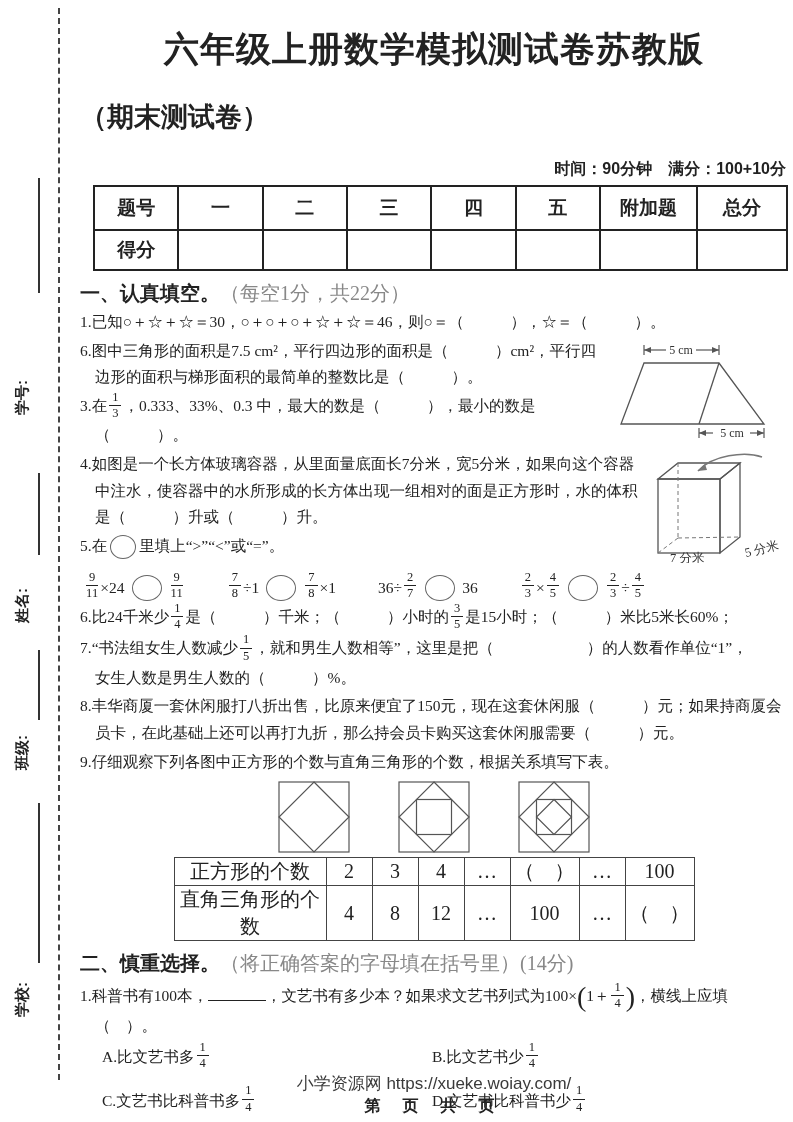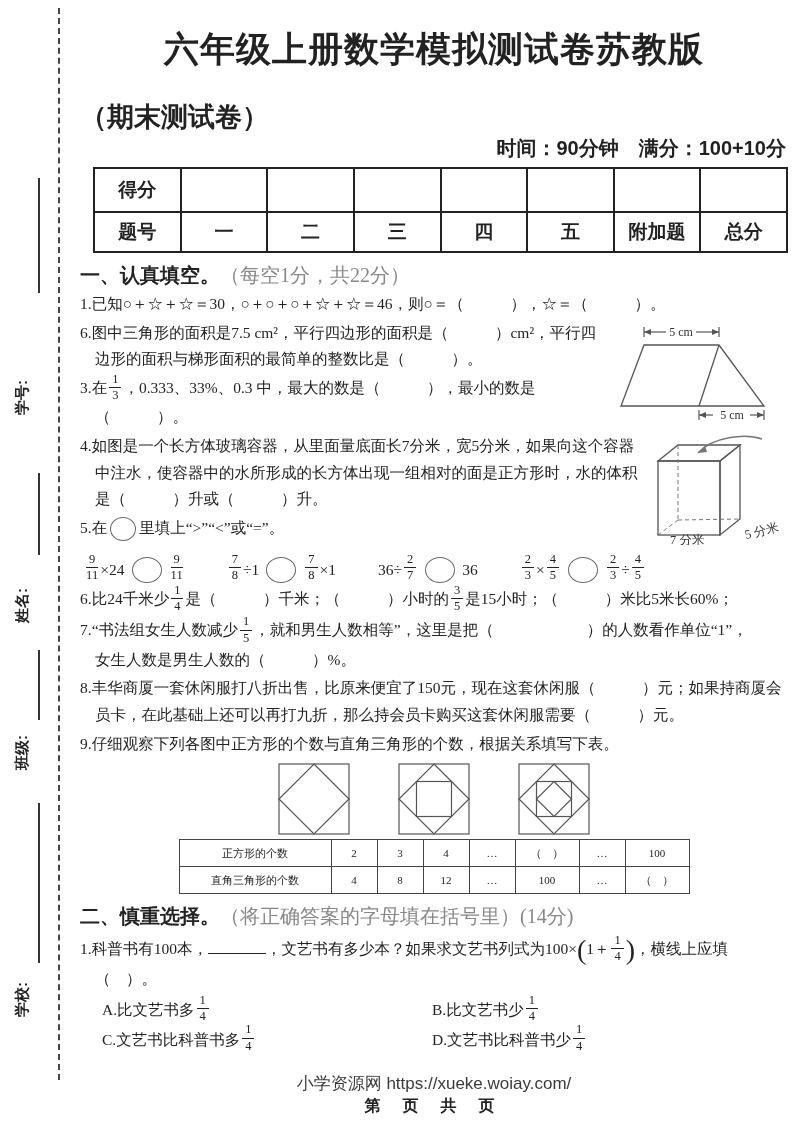--- a/index.html
+++ b/index.html
@@ -10,21 +10,21 @@
   .fold-line { position:absolute; left:58px; top:8px; height:1072px; border-left:2px dashed #444; }
   .side-line { position:absolute; left:38px; width:0; border-left:2px solid #333; }
   .side-label { position:absolute; left:-8px; width:60px; text-align:center;
                 transform:rotate(-90deg); font-size:15px; font-weight:700;
                 font-family:"Liberation Sans","DejaVu Sans",sans-serif; }
 
   
   .main { position:absolute; left:80px; top:20px; width:708px; }
   .doc-title { text-align:center; font-size:35px; font-weight:700; letter-spacing:1px; margin-top:6px; }
   .doc-subtitle { text-align:left; font-size:27px; font-weight:700; margin-top:26px; }
-  .doc-meta { text-align:right; font-size:20px; font-weight:600; padding-right:2px;
+  .doc-meta { text-align:right; font-size:16px; font-weight:600; margin-top:24px; padding-right:2px;
               font-family:"Liberation Sans","DejaVu Sans",sans-serif; }
 
   
   table.score { border-collapse:collapse; table-layout:fixed; width:695px; margin:5px 0 0 13px; }
   table.score td, table.score th { border:2px solid #222; text-align:center; font-size:19px; }
   table.score tr:first-child td { height:44px; font-weight:700; }
   table.score tr:last-child td { height:40px; font-weight:700; }
 
   
   .section-head { margin-top:9px; font-size:20px; }
@@ -46,29 +46,29 @@
          vertical-align:middle; margin:0 7px; }
   .cmp.small { width:26px; height:24px; margin:0 3px; }
 
   .exprs { display:flex; align-items:center; gap:8px; margin:4px 0 2px 4px; font-size:15.5px; }
   .exprs .e { display:flex; align-items:center; flex:0 0 auto; }
   .exprs .gap { width:26px; }
 
   
   .figrow { display:flex; justify-content:center; gap:48px; margin:6px 0 4px; }
   table.count { border-collapse:collapse; table-layout:fixed; margin:4px auto 0; }
-  table.count td { border:1.5px solid #444; text-align:center; font-size:11px; height:27px; padding:0 4px; }
+  table.count td { border:1.5px solid #444; text-align:center; font-size:20px; height:27px; padding:0 4px; }
   table.count td.lab { width:152px; }
   table.count td.v { width:46px; }
   table.count td.vw { width:64px; }
 
   
   .ublank { display:inline-block; width:58px; height:13px; border-bottom:1.5px solid #222; }
   .bigp { font-size:28px; font-weight:400; vertical-align:-5px; line-height:1; }
-  .options { margin:4px 0 0 22px; width:620px; display:grid; grid-template-columns:330px 280px; font-size:15.5px; }
+  .options { margin:4px 0 0 22px; width:620px; display:grid; grid-template-columns:330px 280px; row-gap:14px; font-size:15.5px; }
   .opt { display:flex; align-items:center; }
 
   
   .footer-site { position:absolute; left:80px; width:708px; top:1072px; text-align:center; font-size:17px; color:#3a3a3a;
                  font-family:"Liberation Sans","DejaVu Sans",sans-serif; }
   .footer-page { position:absolute; left:80px; width:708px; top:1096px; text-align:center; font-size:16px; font-weight:700; letter-spacing:9px; }
 
   svg text { font-family:"Liberation Serif","DejaVu Serif",serif; fill:#333; }
 </style>
 </head>
@@ -88,38 +88,38 @@
 
   <div class="main">
 
     <div class="doc-title">六年级上册数学模拟测试卷苏教版</div>
     <div class="doc-subtitle">（期末测试卷）</div>
     <div class="doc-meta">时间：90分钟　满分：100+10分</div>
 
     <table class="score">
       <tbody>
           <tr>
-        <td>得分</td>
-        <td></td>
-        <td></td>
-        <td></td>
-        <td></td>
-        <td></td>
-        <td></td>
-        <td></td>
-      </tr>
-      <tr>
         <td>题号</td>
         <td>一</td>
         <td>二</td>
         <td>三</td>
         <td>四</td>
         <td>五</td>
         <td style="width:14%;">附加题</td>
         <td style="width:13%;">总分</td>
+      </tr>
+      <tr>
+        <td>得分</td>
+        <td></td>
+        <td></td>
+        <td></td>
+        <td></td>
+        <td></td>
+        <td></td>
+        <td></td>
       </tr>
     </tbody>
       </table>
 
     <div class="section-head">
       <span class="h">一、认真填空。</span><span class="n">（每空1分，共22分）</span>
     </div>
 
     <div class="q">1.已知○＋☆＋☆＝30，○＋○＋○＋☆＋☆＝46，则○＝（　　　），☆＝（　　　）。</div>
 

